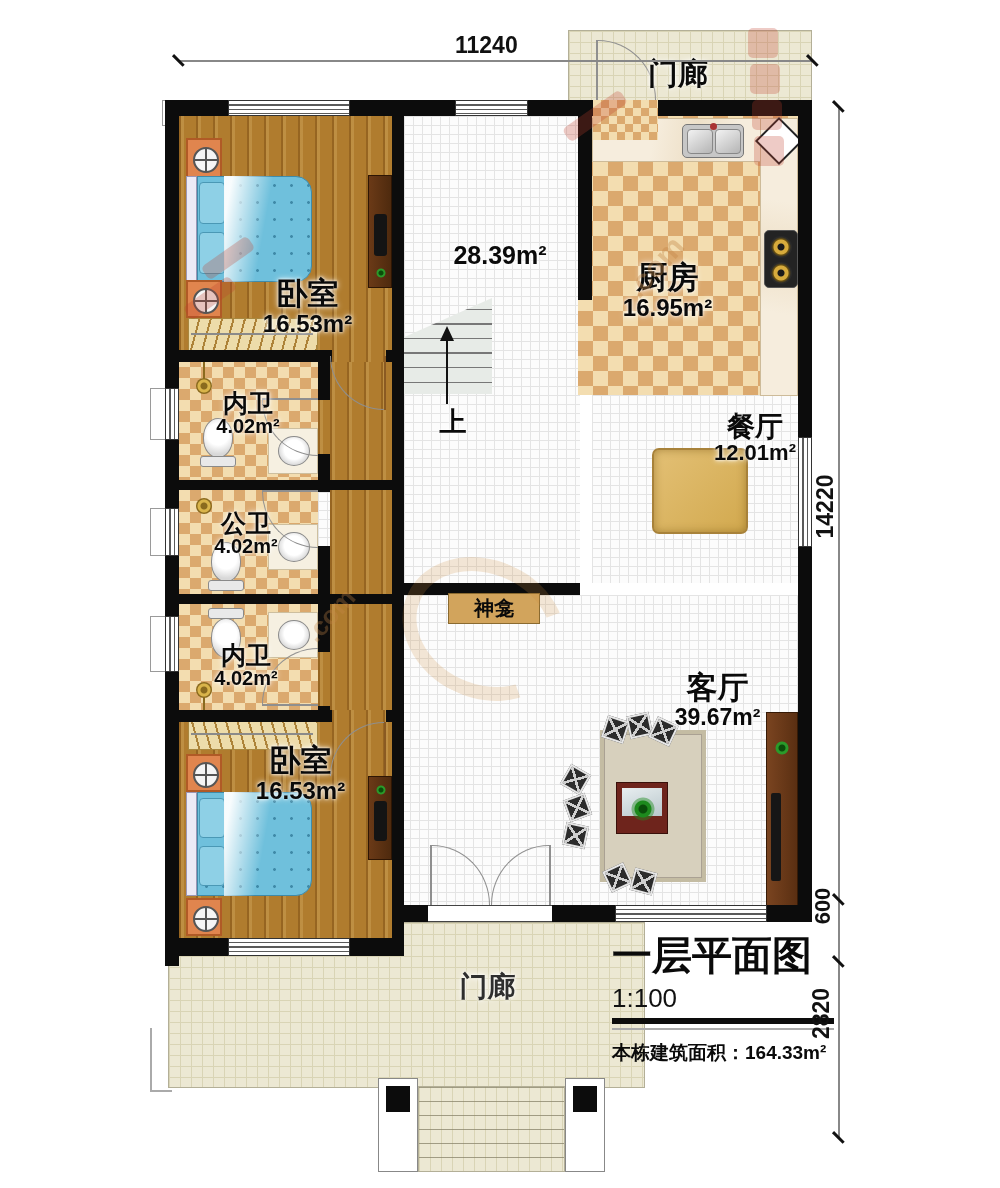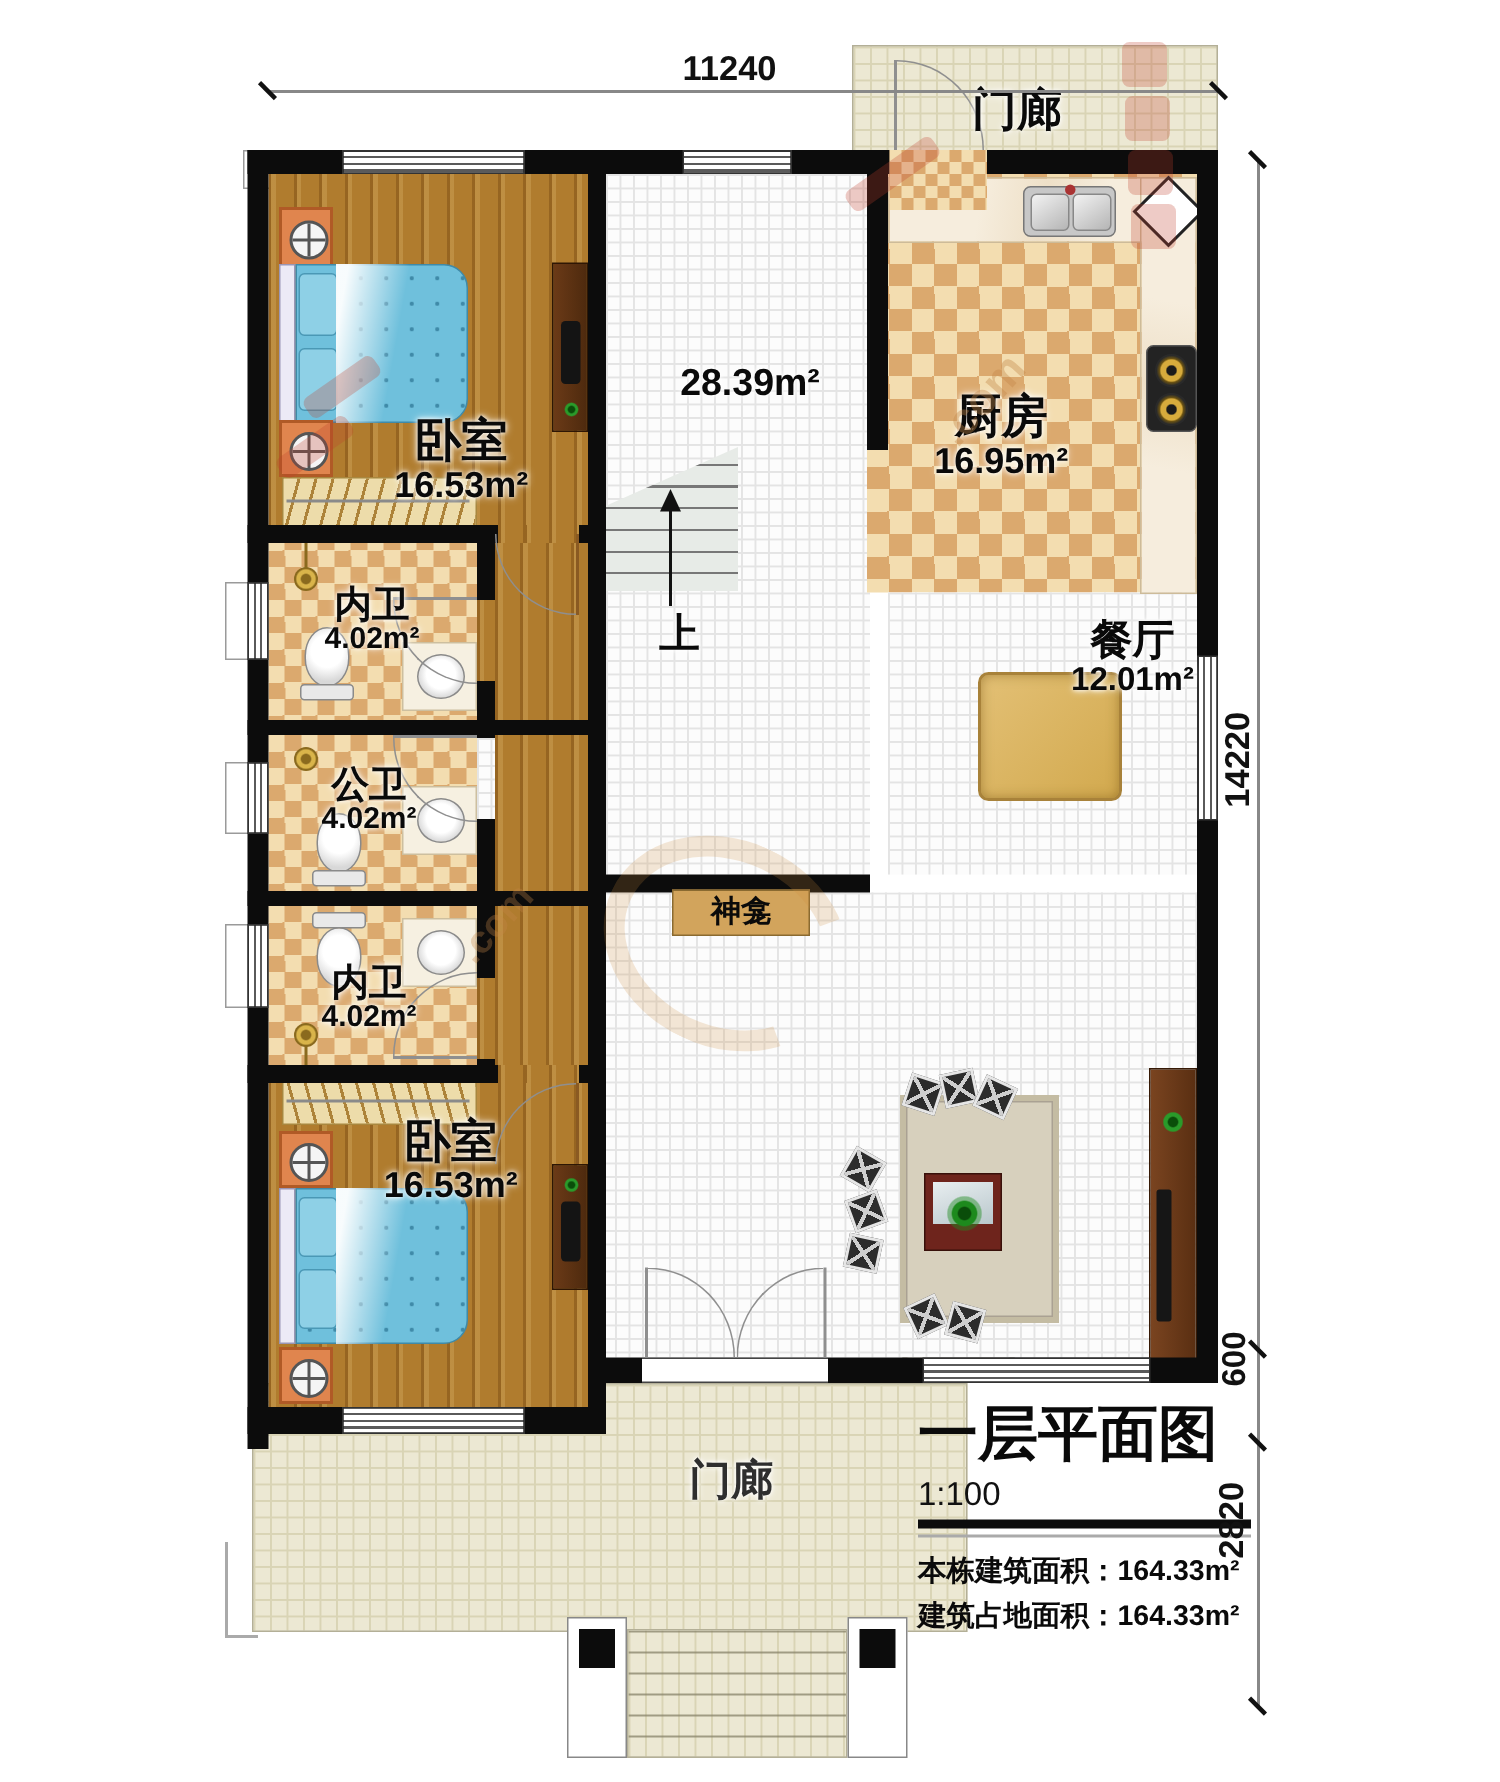--- a/index.html
+++ b/index.html
@@ -287,46 +287,49 @@
     <div style="font-size:20px">4.02m²</div>
   </div>
   <div class="lbl" style="left:196px;top:642px;width:100px">
     <div style="font-size:25px">内卫</div>
     <div style="font-size:20px">4.02m²</div>
   </div>
   <div class="lbl" style="left:228px;top:745px;width:145px">
     <div style="font-size:31px">卧室</div>
     <div style="font-size:24px">16.53m²</div>
   </div>
+  <div class="lbl" style="left:645px;top:672px;width:145px">
+    <div style="font-size:31px">客厅</div>
+    <div style="font-size:23px">39.67m²</div>
+  </div>
   <div class="lbl" style="left:430px;top:242px;width:140px;font-size:25px"><span>28.39m²</span></div>
   <div class="lbl" style="left:425px;top:972px;width:125px;font-size:28px;color:#2e2e2e"><span>门廊</span></div>
 
   <div class="dimline" style="left:178px;top:60px;width:634px;height:1.5px"></div>
   <div class="tick" style="left:171px;top:59px"></div>
   <div class="tick" style="left:805px;top:59px"></div>
   <div class="dim" style="left:455px;top:32px;font-size:23px">11240</div>
 
   <div class="dimline" style="left:838px;top:106px;width:1.5px;height:1032px"></div>
   <div class="tick" style="left:831px;top:105px"></div>
   <div class="tick" style="left:831px;top:898px"></div>
   <div class="tick" style="left:831px;top:960px"></div>
   <div class="tick" style="left:831px;top:1136px"></div>
   <div class="dim" style="left:790px;top:493px;width:70px;text-align:center;font-size:23px;transform:rotate(-90deg)">14220</div>
   <div class="dim" style="left:795px;top:893px;width:56px;text-align:center;font-size:22px;transform:rotate(-90deg)">600</div>
   <div class="dim" style="left:788px;top:1000px;width:66px;text-align:center;font-size:23px;transform:rotate(-90deg)">2820</div>
 
   <div class="abs" style="left:612px;top:928px;width:222px;z-index:55">
     <div>
-      <span class="tt" style="font-size:40px">一层平面图</span><span style="font-size:22px;color:#111">1:100</span>
+      <span class="tt" style="font-size:40px">一层平面图</span><span style="font-size:26px;color:#111">1:100</span>
     </div>
     <div style="margin-top:4px;height:6px;background:#0c0c0c"></div>
     <div style="margin-top:4px;height:2px;background:#aaa"></div>
     <div style="margin-top:8px;font-size:19px;line-height:30px;color:#0a0a0a;font-weight:bold">
       <div><span>本栋建筑面积：</span><span>164.33m²</span></div>
-      <div><span>建筑占地面积：</span><span>164.33m²</span></div>
     </div>
   </div>
 
   <div class="wm wmred" style="left:748px;top:28px;width:30px;height:30px"></div>
   <div class="wm wmred" style="left:750px;top:64px;width:30px;height:30px"></div>
   <div class="wm wmred" style="left:752px;top:100px;width:30px;height:30px"></div>
   <div class="wm wmred" style="left:754px;top:136px;width:30px;height:30px"></div>
   <div class="wm wmred" style="left:200px;top:250px;width:56px;height:16px;transform:rotate(-35deg)"></div>
   <div class="wm wmred" style="left:182px;top:290px;width:56px;height:16px;transform:rotate(-35deg)"></div>
   <div class="wm wmred" style="left:560px;top:108px;width:70px;height:16px;transform:rotate(-35deg)"></div>

